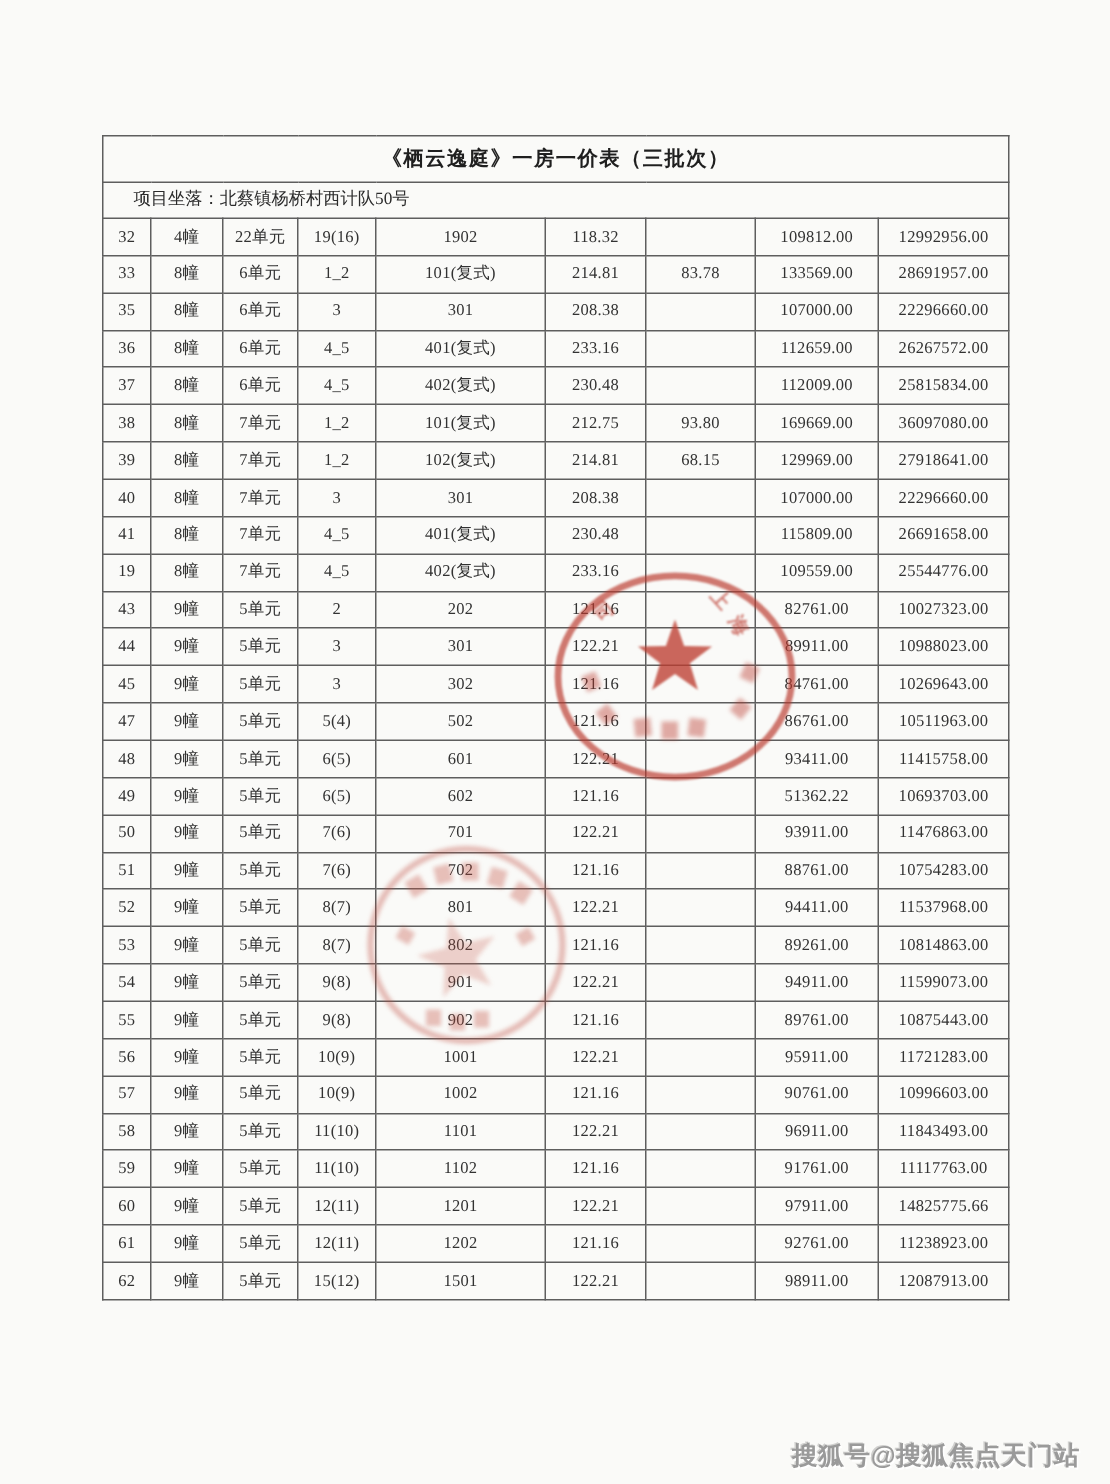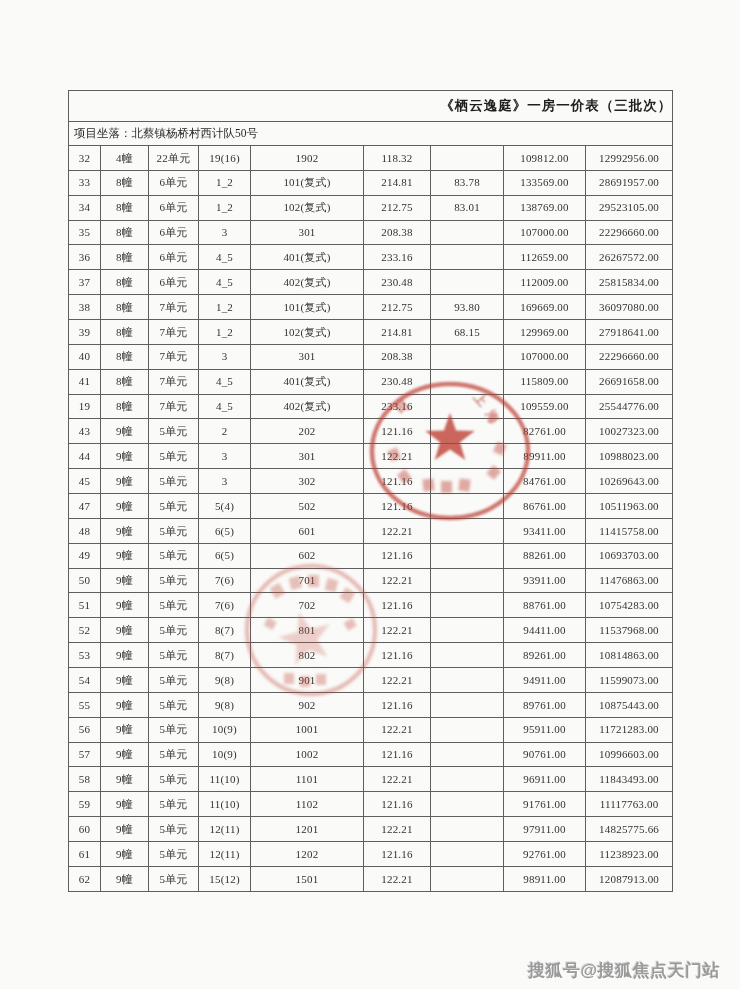--- a/index.html
+++ b/index.html
@@ -16,24 +16,24 @@
   }
   table.price td, table.price th{
     border:1px solid #5e5e5e;
     text-align:center;vertical-align:middle;
     font-size:11px;color:#323232;font-weight:normal;
     padding:0;line-height:1.15;
     overflow:hidden;
   }
   table.price{border:1.5px solid #4c4c4c;}
   tr.title-row td{
-    height:30px;font-size:13.5px;font-weight:bold;color:#1f1f1f;letter-spacing:1px;text-align:right;
+    height:30px;font-size:13.5px;font-weight:bold;color:#1f1f1f;letter-spacing:1px;
   }
   tr.project-row td{
-    height:21px;text-align:left;padding:1px 5px;font-size:11.5px;color:#2b2b2b;
+    height:21px;text-align:left;padding:1px 20px;font-size:11.5px;color:#2b2b2b;
   }
   tr.header-row th{
     height:30px;font-size:10.5px;white-space:pre-line;color:#2b2b2b;
   }
   tr.data-row{height:24.87px;margin-top:29px;}
   tr.data-row td{font-size:11px;letter-spacing:0.2px;}
   .seal{position:absolute;pointer-events:none;}
   .seal text{font-family:"Liberation Serif","DejaVu Serif",serif;font-weight:bold;}
   .blur1{filter:blur(0.8px);}
   .blur2{filter:blur(1.4px);}
@@ -85,31 +85,20 @@
           <td>8幢</td>
           <td>6单元</td>
           <td>1_2</td>
           <td>101(复式)</td>
           <td>214.81</td>
           <td>83.78</td>
           <td>133569.00</td>
           <td>28691957.00</td>
         </tr>
         <tr class="data-row">
-          <td>34</td>
-          <td>8幢</td>
-          <td>6单元</td>
-          <td>1_2</td>
-          <td>102(复式)</td>
-          <td>212.75</td>
-          <td>83.01</td>
-          <td>138769.00</td>
-          <td>29523105.00</td>
-        </tr>
-        <tr class="data-row">
           <td>35</td>
           <td>8幢</td>
           <td>6单元</td>
           <td>3</td>
           <td>301</td>
           <td>208.38</td>
           <td></td>
           <td>107000.00</td>
           <td>22296660.00</td>
         </tr>
@@ -246,21 +235,21 @@
           <td>11415758.00</td>
         </tr>
         <tr class="data-row">
           <td>49</td>
           <td>9幢</td>
           <td>5单元</td>
           <td>6(5)</td>
           <td>602</td>
           <td>121.16</td>
           <td></td>
-          <td>88261.00</td>
+          <td>51362.22</td>
           <td>10693703.00</td>
         </tr>
         <tr class="data-row">
           <td>50</td>
           <td>9幢</td>
           <td>5单元</td>
           <td>7(6)</td>
           <td>701</td>
           <td>122.21</td>
           <td></td>

